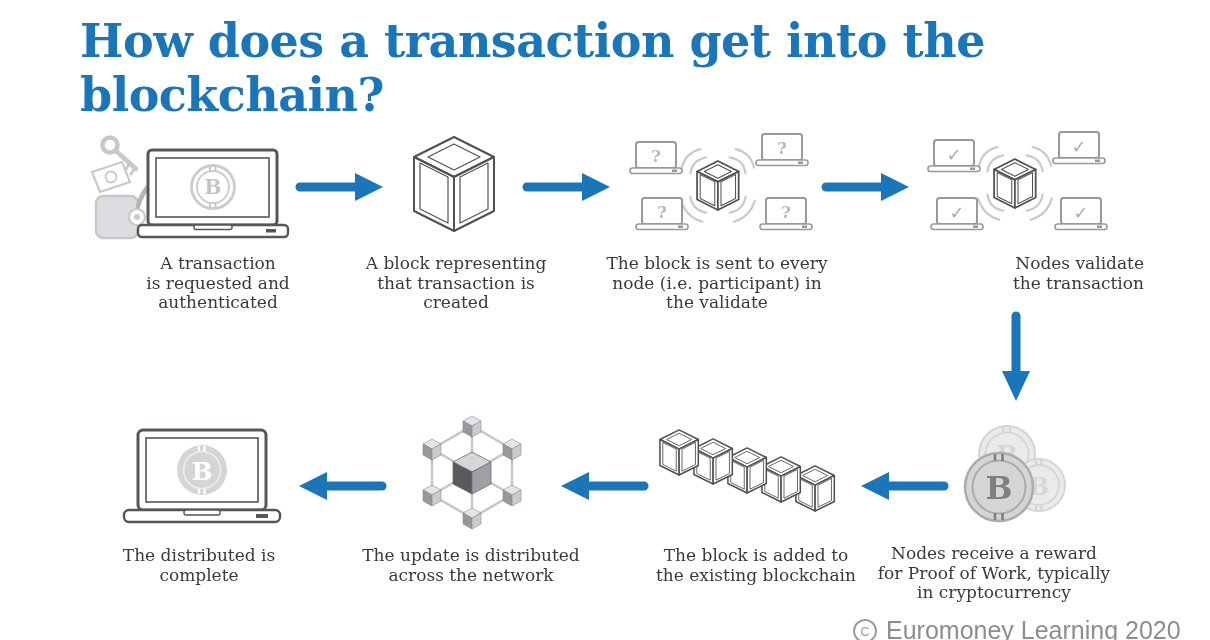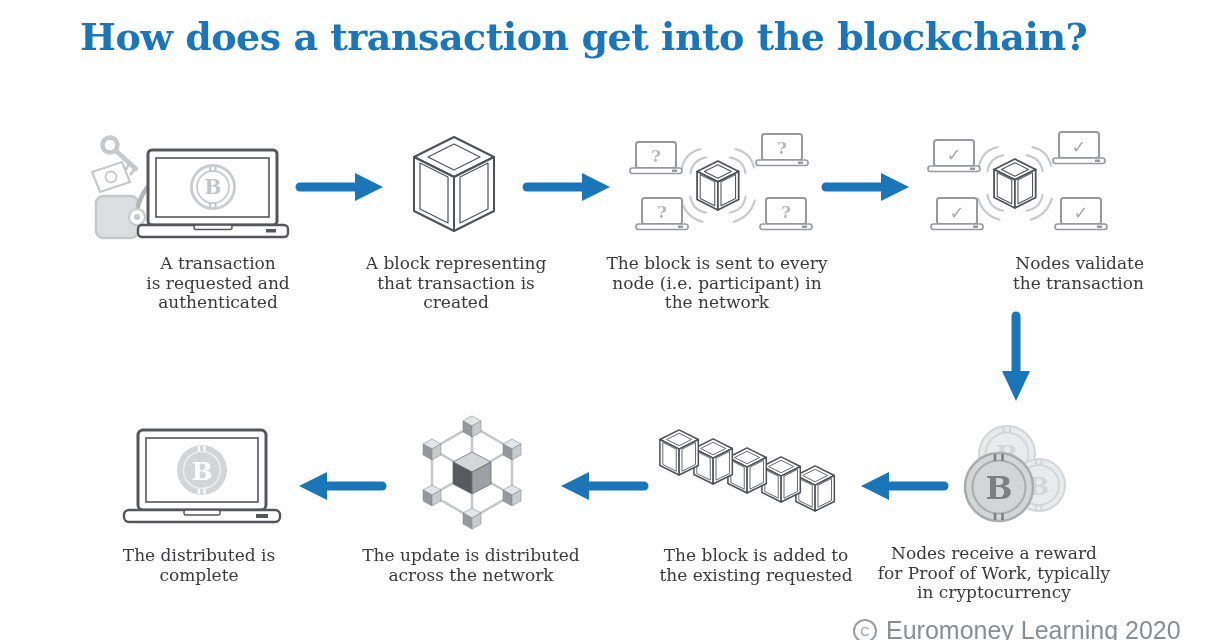--- a/index.html
+++ b/index.html
@@ -1,21 +1,21 @@
 <!DOCTYPE html>
 <html><head>
 <meta charset="utf-8">
 <style>
   html,body{margin:0;padding:0;background:#ffffff;}
   body{width:1210px;height:640px;overflow:hidden;position:relative;
        font-family:"DejaVu Serif",serif;}
   .canvas{position:absolute;inset:0;width:1210px;height:640px;background:#fff;}
   .abs{position:absolute;}
   h1.title{position:absolute;left:80px;top:14px;margin:0;
-    font-family:"DejaVu Serif",serif;font-weight:bold;font-size:38px;
+    font-family:"DejaVu Serif",serif;font-weight:bold;font-size:46px;
     letter-spacing:-0.5px;color:#1b76b9;}
   .step-label{position:absolute;font-family:"DejaVu Serif",serif;
     font-size:17px;line-height:19.5px;color:#3a3a3c;text-align:center;
     white-space:pre-line;}
   .step-label.left{text-align:right;}
   .footer{position:absolute;left:853px;top:616px;display:flex;align-items:flex-start;
     gap:9px;color:#8b8e91;font-family:"Liberation Sans",sans-serif;font-size:25px;}
   .copy-circle{display:inline-flex;align-items:center;justify-content:center;
     width:20px;height:20px;border:2px solid #9a9da0;border-radius:50%;
     font-size:13px;line-height:1;color:#9a9da0;margin-top:3px;
@@ -370,28 +370,28 @@
   </svg>
 
   <div class="step-label" style="left:103px;top:254px;width:230px">A transaction
 is requested and
 authenticated</div>
   <div class="step-label" style="left:341px;top:254px;width:230px">A block representing
 that transaction is
 created</div>
   <div class="step-label" style="left:602px;top:254px;width:230px">The block is sent to every
 node (i.e. participant) in
-the network</div>
+the validate</div>
   <div class="step-label left" style="left:944px;top:254px;width:200px">Nodes validate
 the transaction</div>
   <div class="step-label" style="left:864px;top:544px;width:260px">Nodes receive a reward
 for Proof of Work, typically
 in cryptocurrency</div>
   <div class="step-label" style="left:636px;top:546px;width:240px">The block is added to
-the existing requested</div>
+the existing blockchain</div>
   <div class="step-label" style="left:351px;top:546px;width:240px">The update is distributed
 across the network</div>
   <div class="step-label" style="left:89px;top:546px;width:220px">The distributed is
 complete</div>
 
   <div class="footer">
     <span class="copy-circle">C</span>
     <span>Euromoney Learning 2020</span>
   </div>
 

